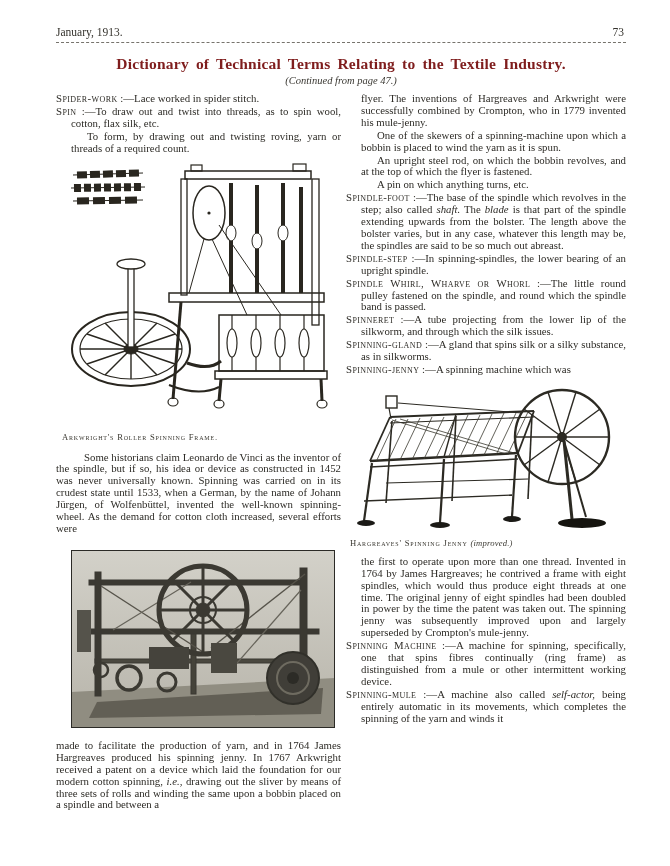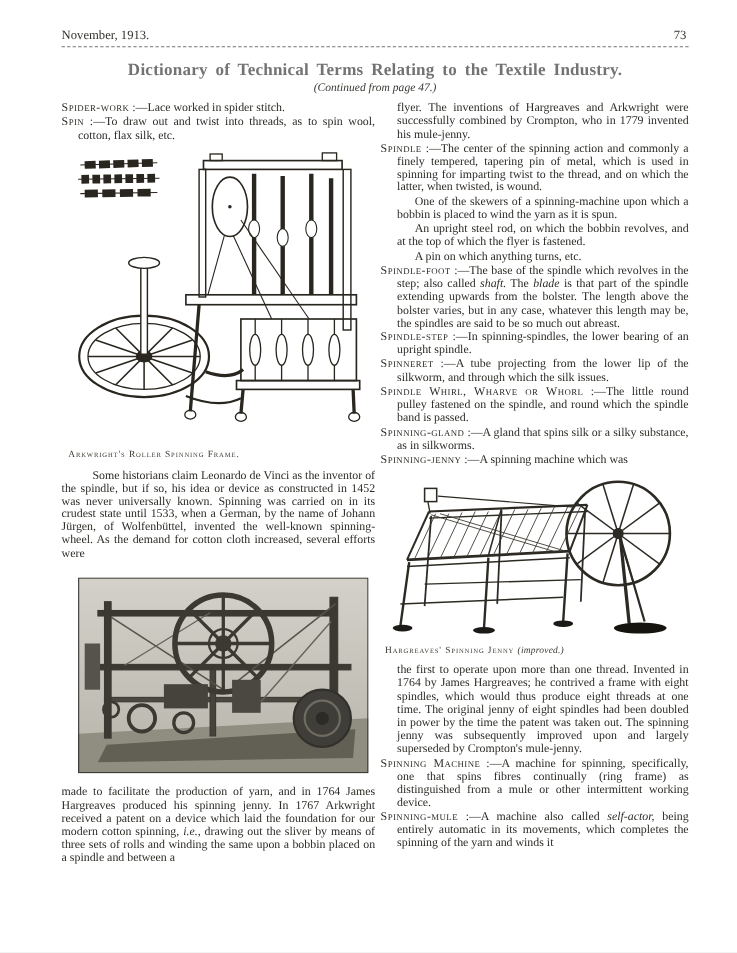--- a/index.html
+++ b/index.html
@@ -19,21 +19,21 @@
     display:flex;justify-content:space-between;align-items:baseline;
     font-size:11.5px;color:#34322c;
     padding-bottom:4px;
     border-bottom:1px dashed #76736c;
   }
   .hdr .journal{letter-spacing:1.4px;}
   .hdr .pg{padding-right:2px;}
   
   .title{
     text-align:center;font-weight:700;font-size:15.5px;
-    letter-spacing:.2px;word-spacing:3px;color:#737373;
+    letter-spacing:.2px;word-spacing:3px;color:#7f1d1d;
     margin:12px 0 2px 0;
   }
   .subtitle{
     text-align:center;font-style:italic;font-size:10.5px;color:#3a3832;
     margin:0 0 7px 0;
   }
   
   .cols{display:flex;gap:5px;}
   .col{width:286px;font-size:10.8px;line-height:11.9px;text-align:justify;}
   .col.right{width:281px;}
@@ -55,35 +55,36 @@
   .fig-cro{margin:15px 0 12px 10px;}
   .fig-har{margin:7px 0 8px 4px;}
   svg{display:block;margin:0 auto;}
 </style>
 </head>
 <body>
 
 <div class="page">
 
   <div class="hdr">
-    <span>November, 1913.</span>
+    <span>January, 1913.</span>
     <span class="pg">73</span>
   </div>
 
   <div class="title">Dictionary of Technical Terms Relating to the Textile Industry.</div>
   <div class="subtitle">(Continued from page 47.)</div>
 
   <div class="cols">
 
     <div class="col left">
 
       <p class="entry"><span class="term">Spider-work</span><span> :—Lace worked in spider stitch.</span></p>
 
       <p class="entry"><span class="term">Spin</span><span> :—To draw out and twist into threads, as to spin wool, cotton, flax silk, etc.</span></p>
 
+      <p class="hangind">To form, by drawing out and twisting roving, yarn or threads of a required count.</p>
 
       <figure class="fig-ark">
         <svg width="264" height="266" viewBox="0 0 264 266">
           <g stroke="#29261f" fill="none">
 
             <line x1="8" y1="12" x2="70" y2="10" stroke-width="7" stroke-dasharray="10 3"></line>
             <line x1="5" y1="25" x2="73" y2="24" stroke-width="8" stroke-dasharray="7 3"></line>
             <line x1="8" y1="38" x2="70" y2="37" stroke-width="7" stroke-dasharray="12 4"></line>
             <line x1="4" y1="12" x2="74" y2="10" stroke-width="1"></line>
             <line x1="2" y1="25" x2="76" y2="24" stroke-width="1"></line>
@@ -224,33 +225,32 @@
       </figure>
 
       <p class="para-flush">made to facilitate the production of yarn, and in 1764 James Hargreaves produced his spinning jenny.  In 1767 Arkwright received a patent on a device which laid the foundation for our modern cotton spinning, <i>i.e.,</i> drawing out the sliver by means of three sets of rolls and winding the same upon a bobbin placed on a spindle and between a</p>
 
     </div>
 
     <div class="col right">
 
       <p class="tail">flyer.  The inventions of Hargreaves and Arkwright were successfully combined by Crompton, who in 1779 invented his mule-jenny.</p>
 
-      <p class="entry"><span class="term">Spindle</span><span> :—The center of the spinning action and commonly a finely tempered, tapering pin of metal, which is used in spinning for imparting twist to the thread, and on which the latter, when twisted, is wound.</span></p>
 
       <p class="hangind">One of the skewers of a spinning-machine upon which a bobbin is placed to wind the yarn as it is spun.</p>
       <p class="hangind">An upright steel rod, on which the bobbin revolves, and at the top of which the flyer is fastened.</p>
       <p class="hangind">A pin on which anything turns, etc.</p>
 
       <p class="entry"><span class="term">Spindle-foot</span><span> :—The base of the spindle which revolves in the step; also called <i>shaft.</i>  The <i>blade</i> is that part of the spindle extending upwards from the bolster.  The length above the bolster varies, but in any case, whatever this length may be, the spindles are said to be so much out abreast.</span></p>
 
       <p class="entry"><span class="term">Spindle-step</span><span> :—In spinning-spindles, the lower bearing of an upright spindle.</span></p>
 
+      <p class="entry"><span class="term">Spindle Whirl, Wharve or Whorl</span><span> :—The little round pulley fastened on the spindle, and round which the spindle band is passed.</span></p>
+
       <p class="entry"><span class="term">Spinneret</span><span> :—A tube projecting from the lower lip of the silkworm, and through which the silk issues.</span></p>
-
-      <p class="entry"><span class="term">Spindle Whirl, Wharve or Whorl</span><span> :—The little round pulley fastened on the spindle, and round which the spindle band is passed.</span></p>
 
       <p class="entry"><span class="term">Spinning-gland</span><span> :—A gland that spins silk or a silky substance, as in silkworms.</span></p>
 
       <p class="entry"><span class="term">Spinning-jenny</span><span> :—A spinning machine which was</span></p>
 
       <figure class="fig-har">
         <svg width="264" height="152" viewBox="0 0 264 152">
           <g stroke="#2c2a23" fill="none">
 
             <circle cx="206" cy="54" r="47" stroke-width="2.4"></circle>

